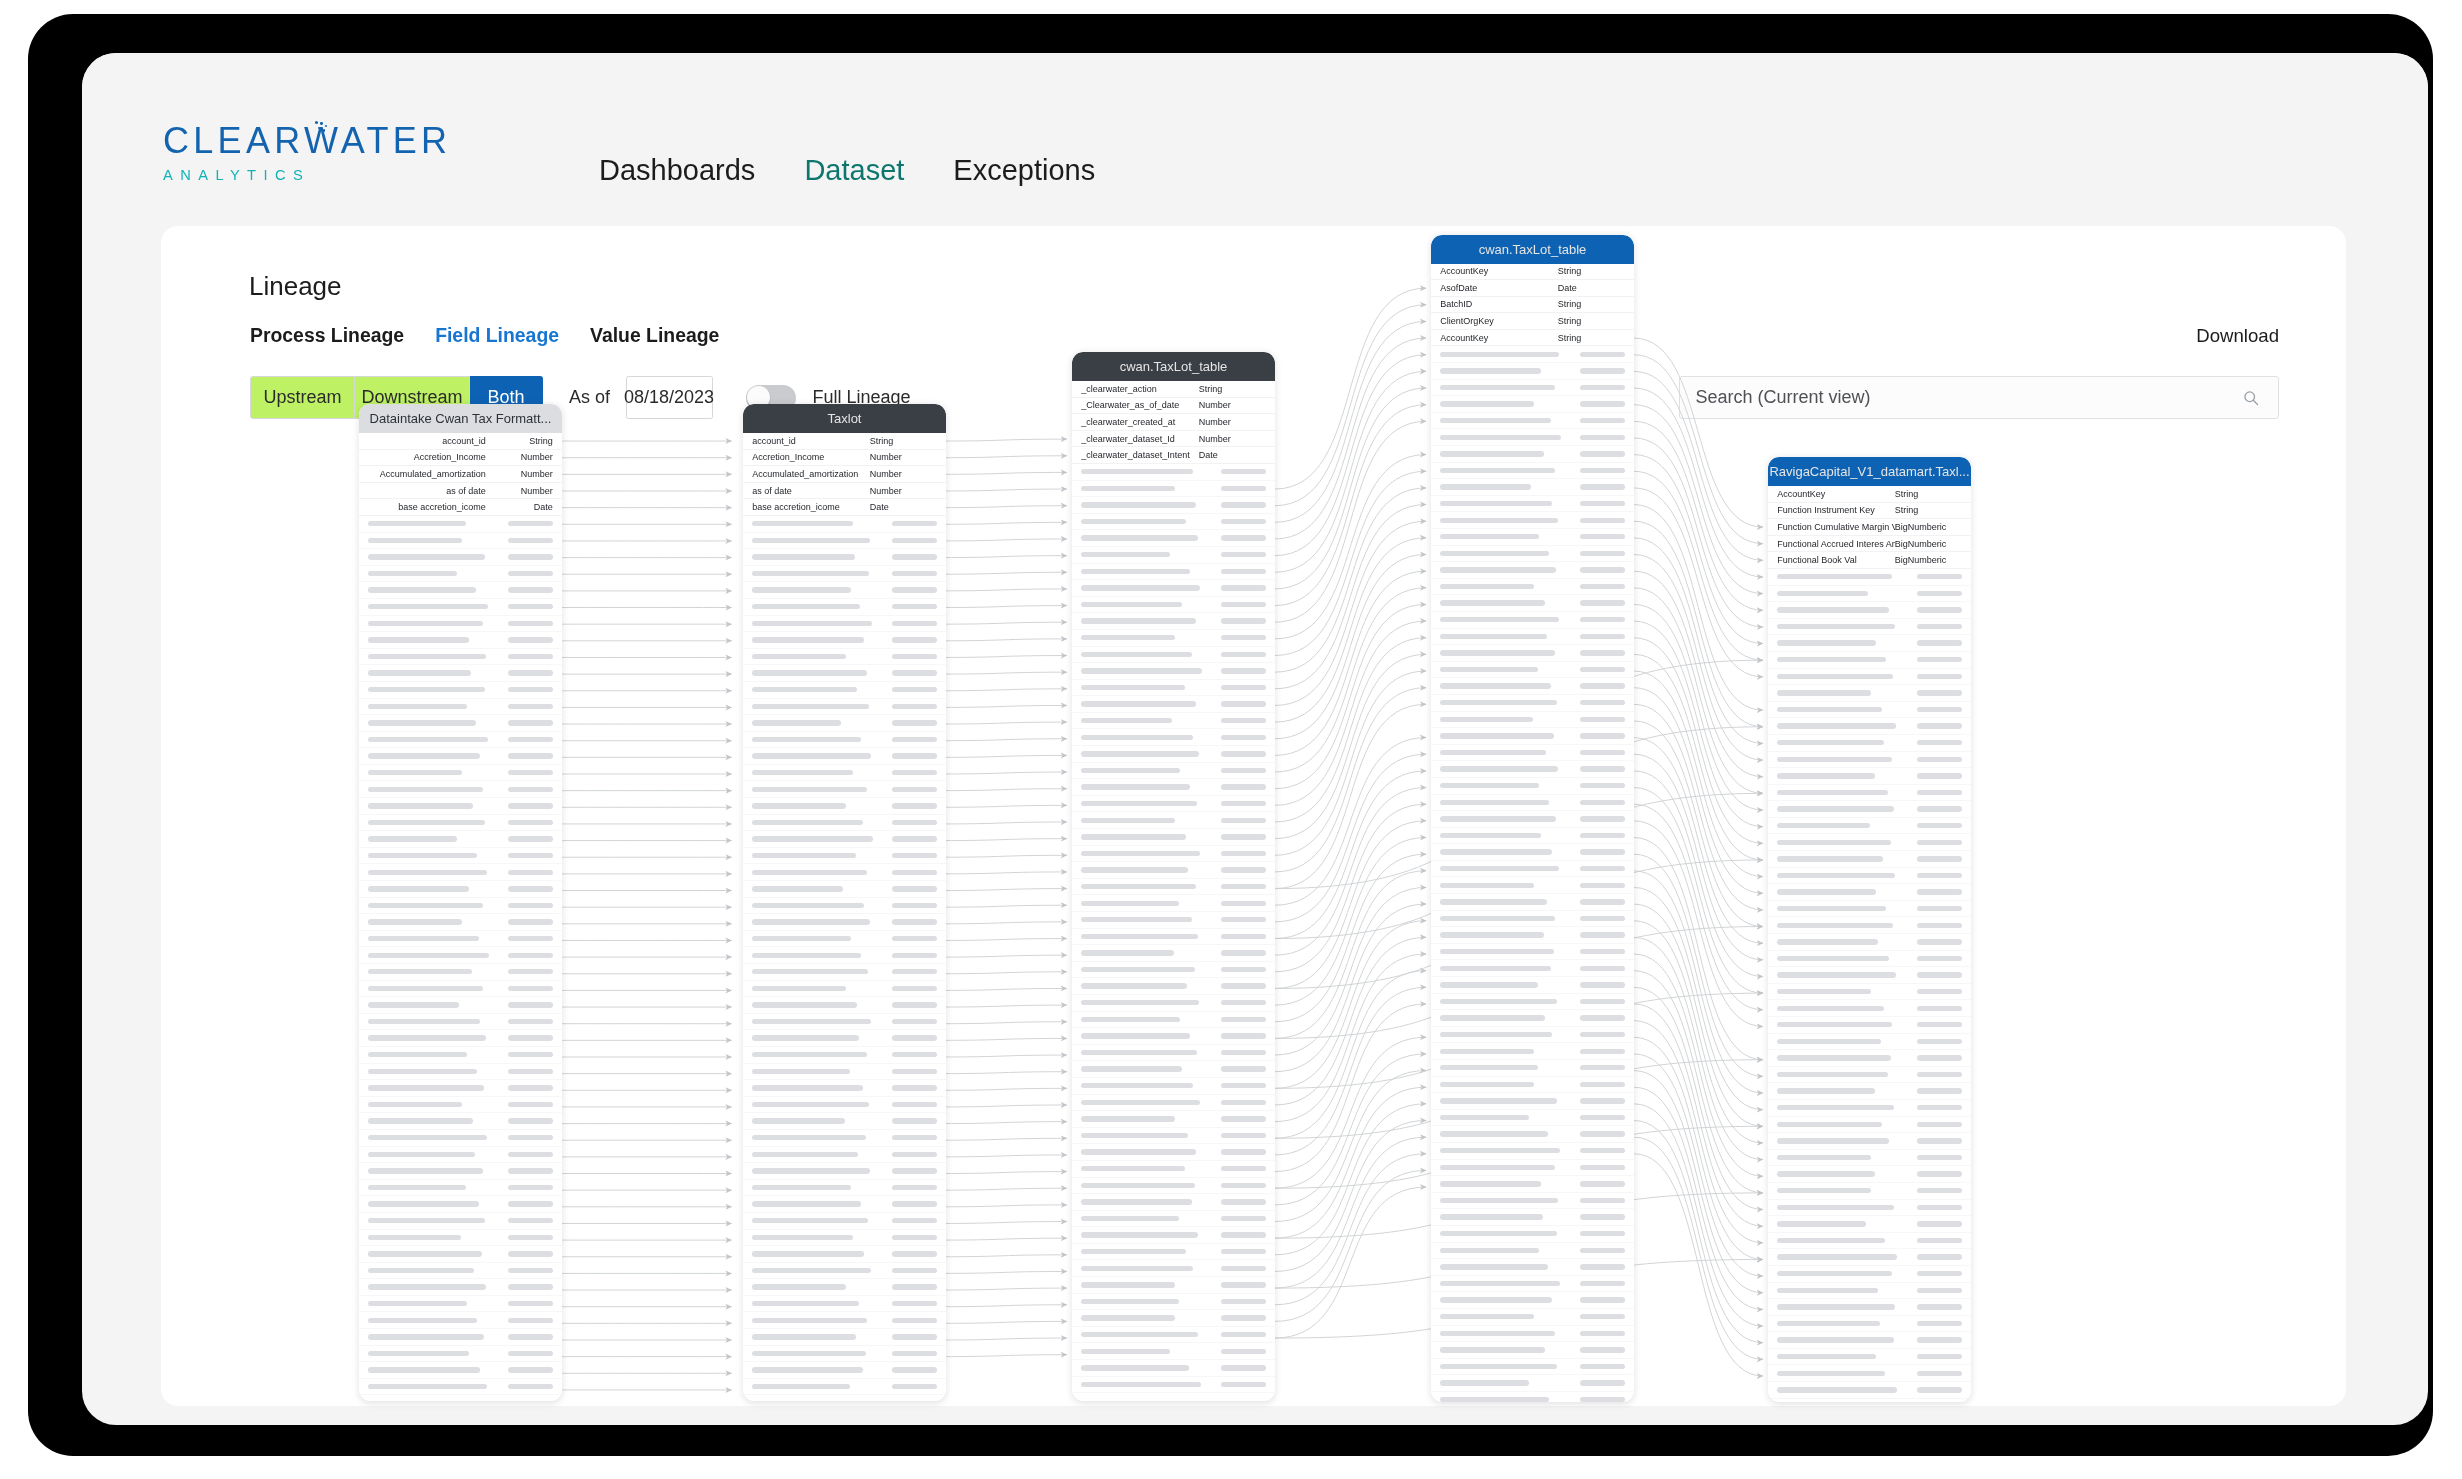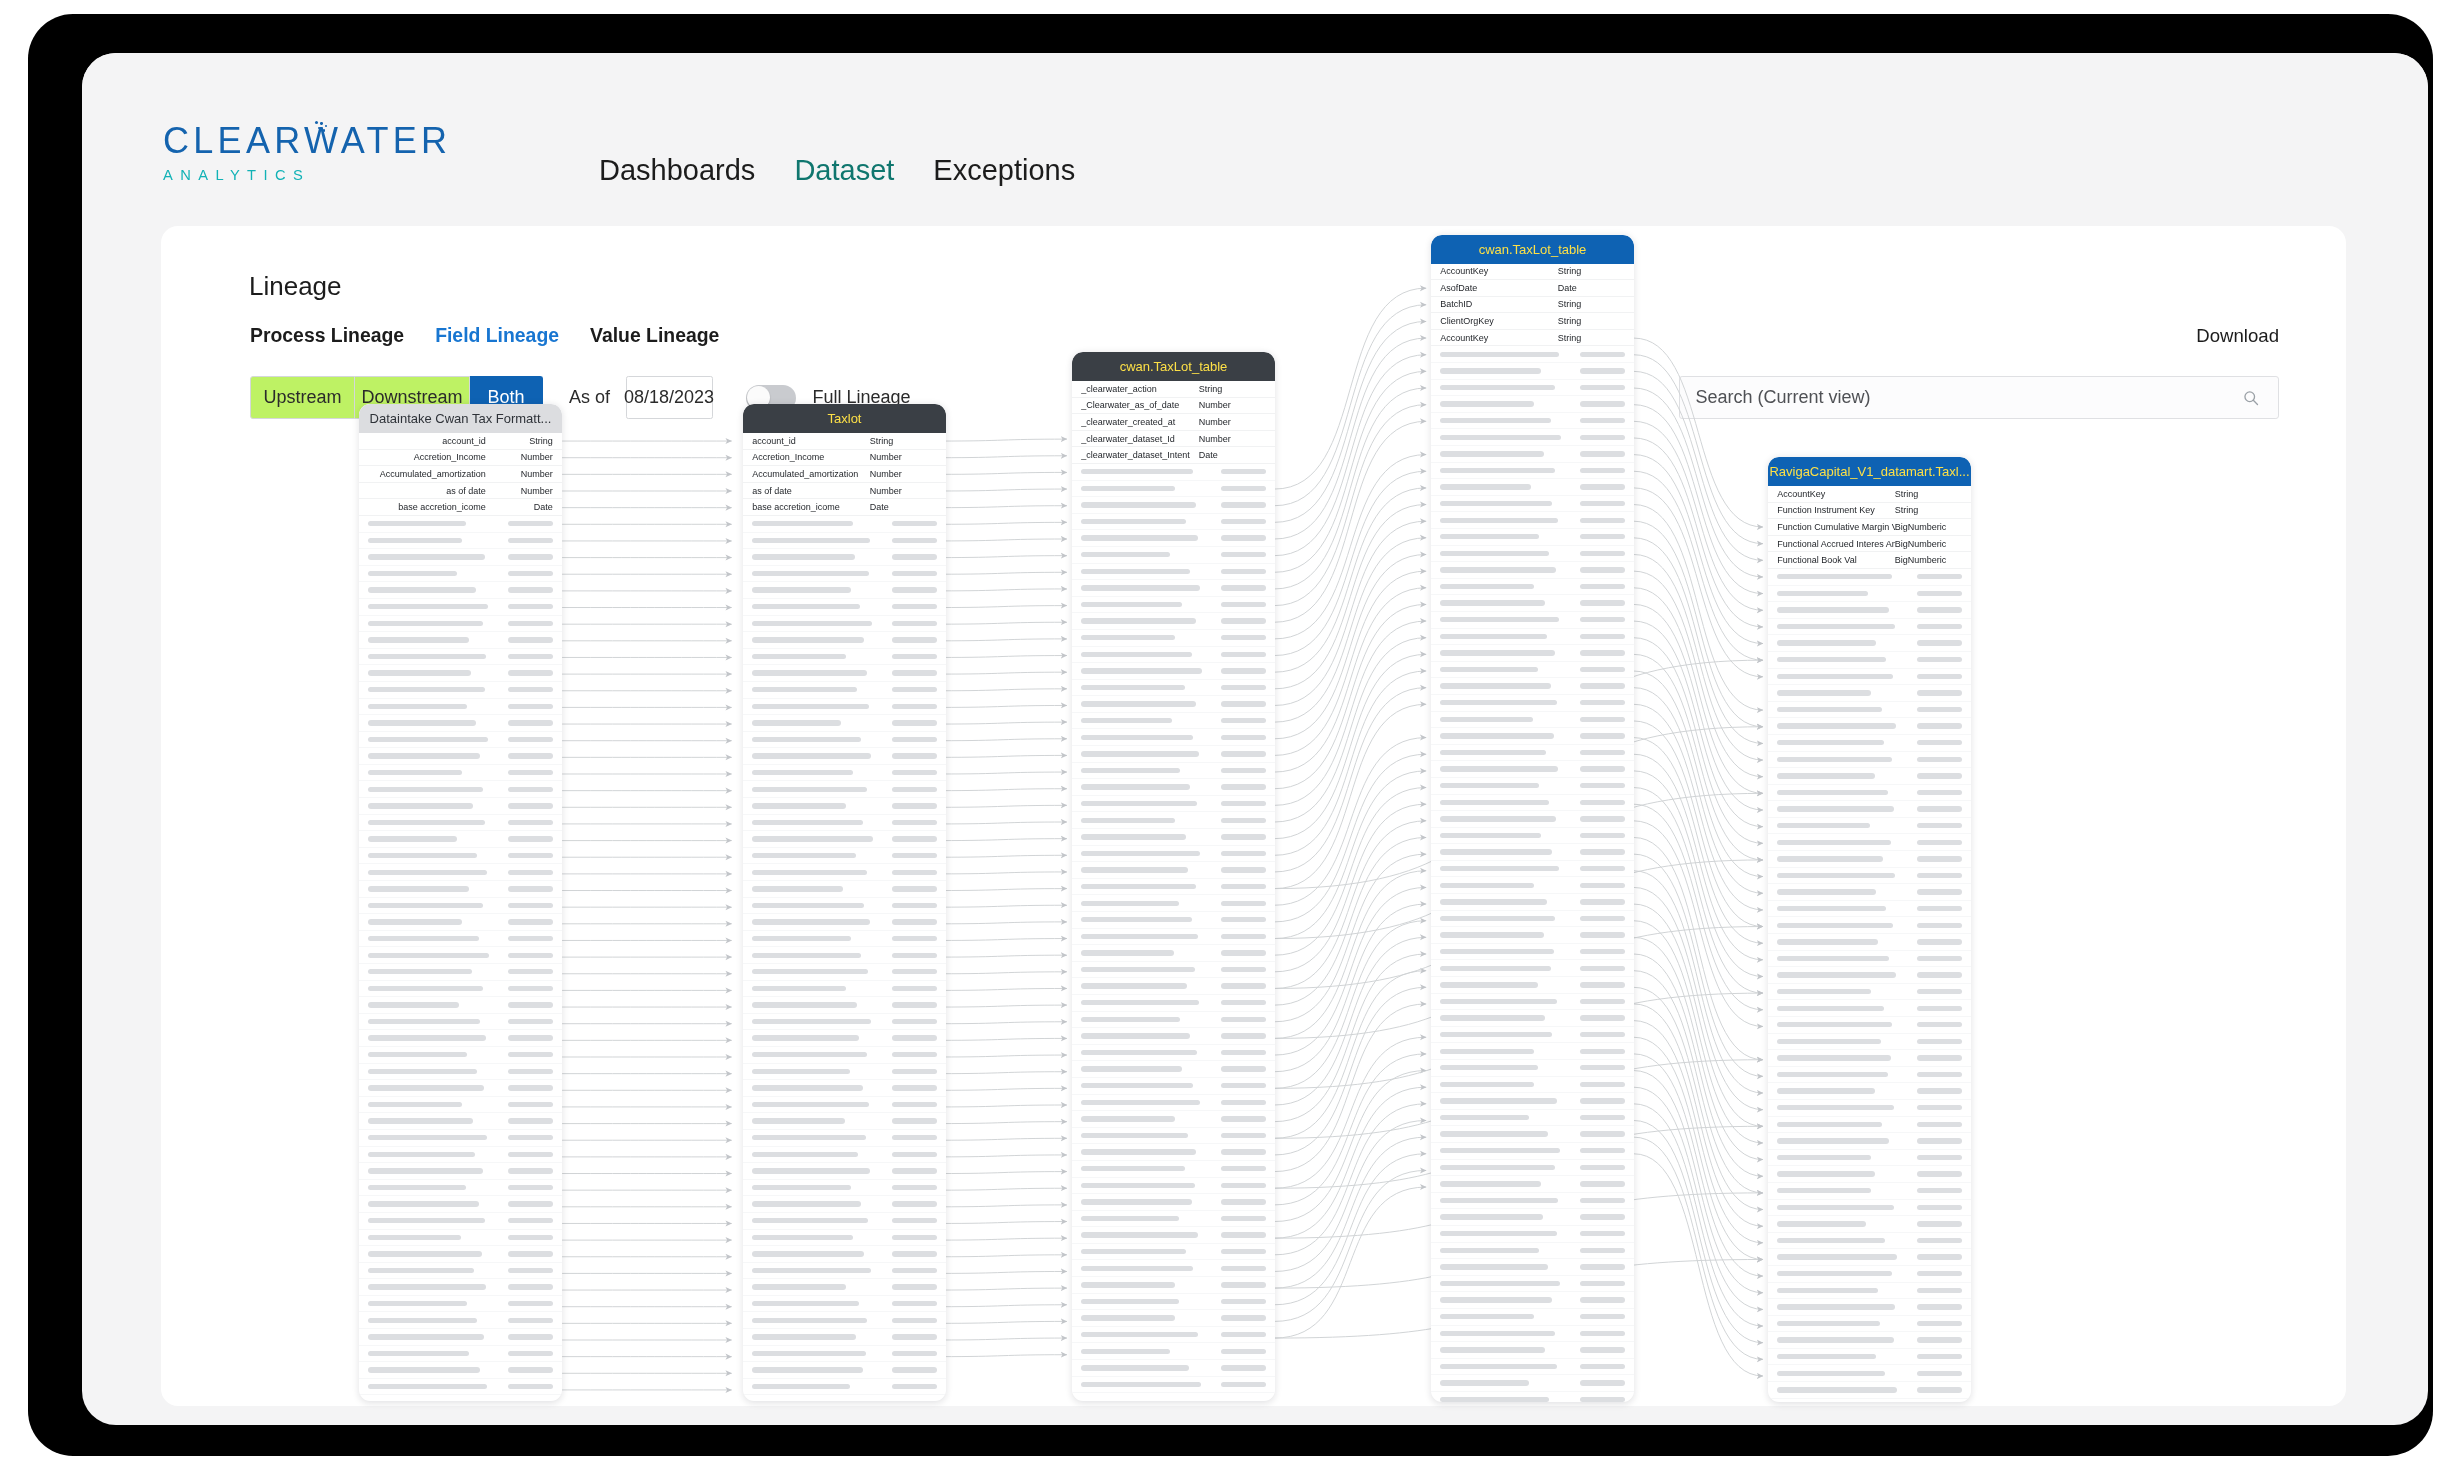--- a/index.html
+++ b/index.html
@@ -34,21 +34,21 @@
   .logo-main{
     font-size:36px;letter-spacing:4.3px;font-weight:400;color:#1463ae;
     font-family:"Liberation Sans", sans-serif;white-space:nowrap;
   }
   .logo-sub{
     margin-top:5.4px;font-size:14.7px;letter-spacing:7.4px;color:#11b2b6;
     white-space:nowrap;
   }
   .logo-dots{position:absolute;left:152px;top:0.8px;}
   .logo-dots i{position:absolute;display:block;background:#1463ae;border-radius:50%;}
-  #nav{position:absolute;left:517px;top:101px;display:flex;gap:39px;}
+  #nav{position:absolute;left:517px;top:101px;display:flex;gap:49px;}
   .nav-item{
     font-size:29px;color:#1c1c1c;cursor:pointer;white-space:nowrap;
   }
   .nav-item.active{color:#0f766e;}
   
   #card{
     position:absolute;left:79px;top:173px;
     width:2185px;height:1180px;
     background:#ffffff;border-radius:17px;
   }
@@ -100,21 +100,21 @@
   }
   #edges{position:absolute;left:0;top:0;width:2185px;height:1180px;}
   
   .node{
     position:absolute;background:#ffffff;border-radius:11px;
     box-shadow:0 1.5px 7.7px rgba(20,25,40,.13);
     overflow:hidden;
   }
   .node-head{
     height:29px;display:flex;align-items:center;justify-content:center;
-    font-size:13px;color:#fde047;white-space:nowrap;
+    font-size:13px;color:#e5e5e5;white-space:nowrap;
     border-radius:11px 11px 0 0;
   }
   .node-head.raw{background:#dcdde0;color:#2e3238;}
   .node-head.stage{background:#3a3f45;}
   .node-head.modeled{background:#0e62b3;}
   .frow{
     height:16.6px;display:flex;align-items:center;
     border-bottom:0.8px solid #f1f2f3;box-sizing:border-box;
     padding:0 9.3px;
   }

